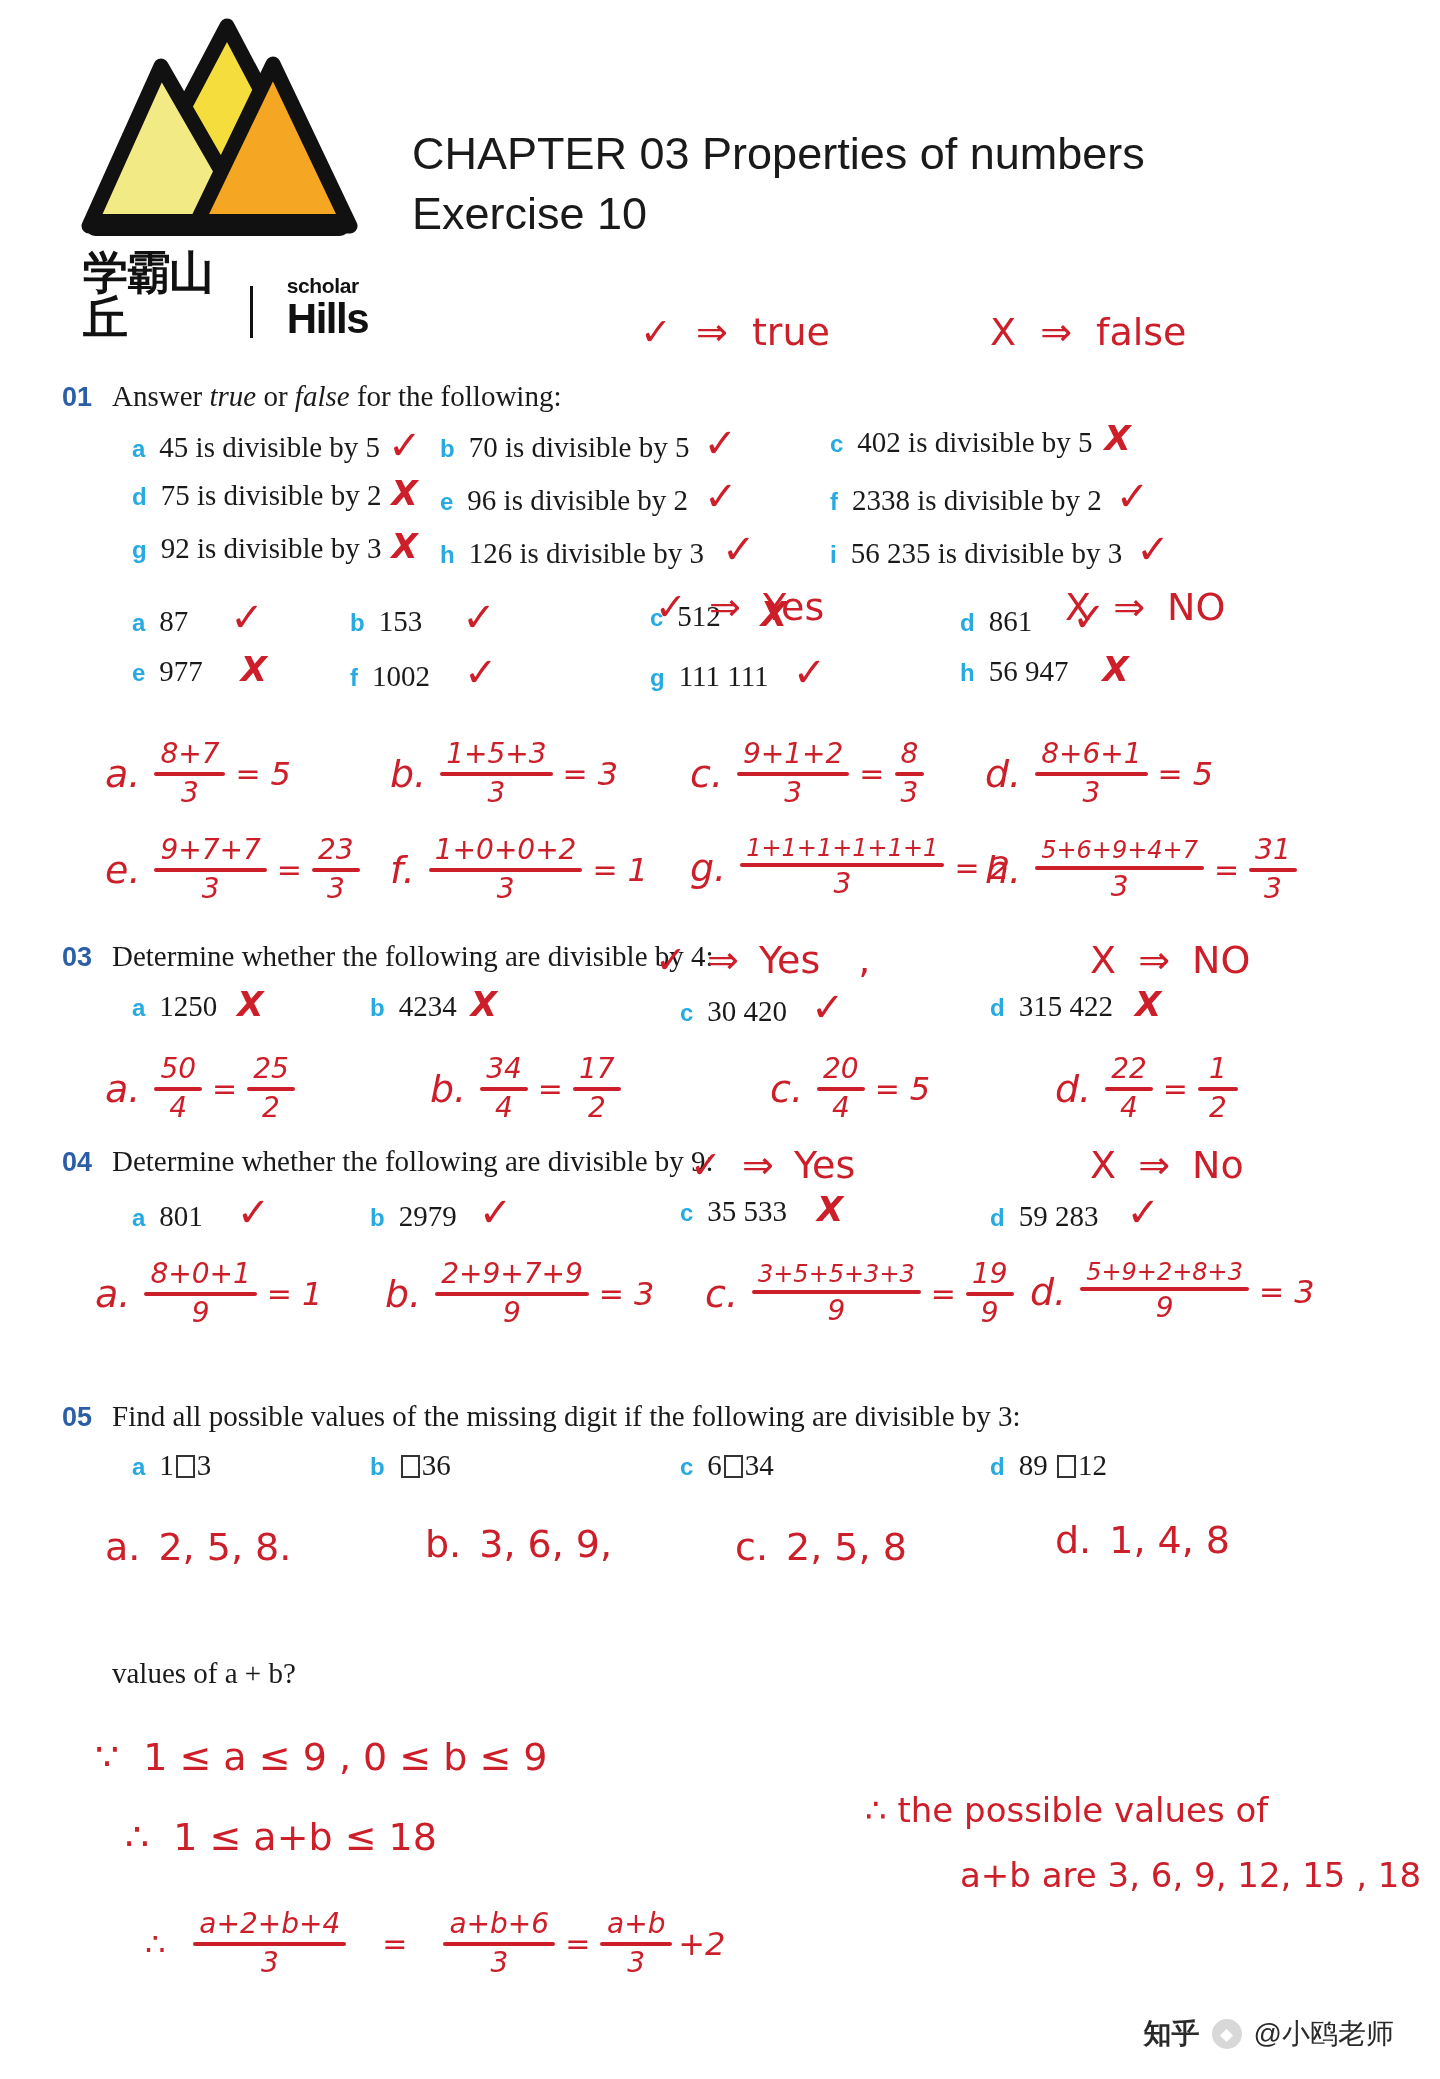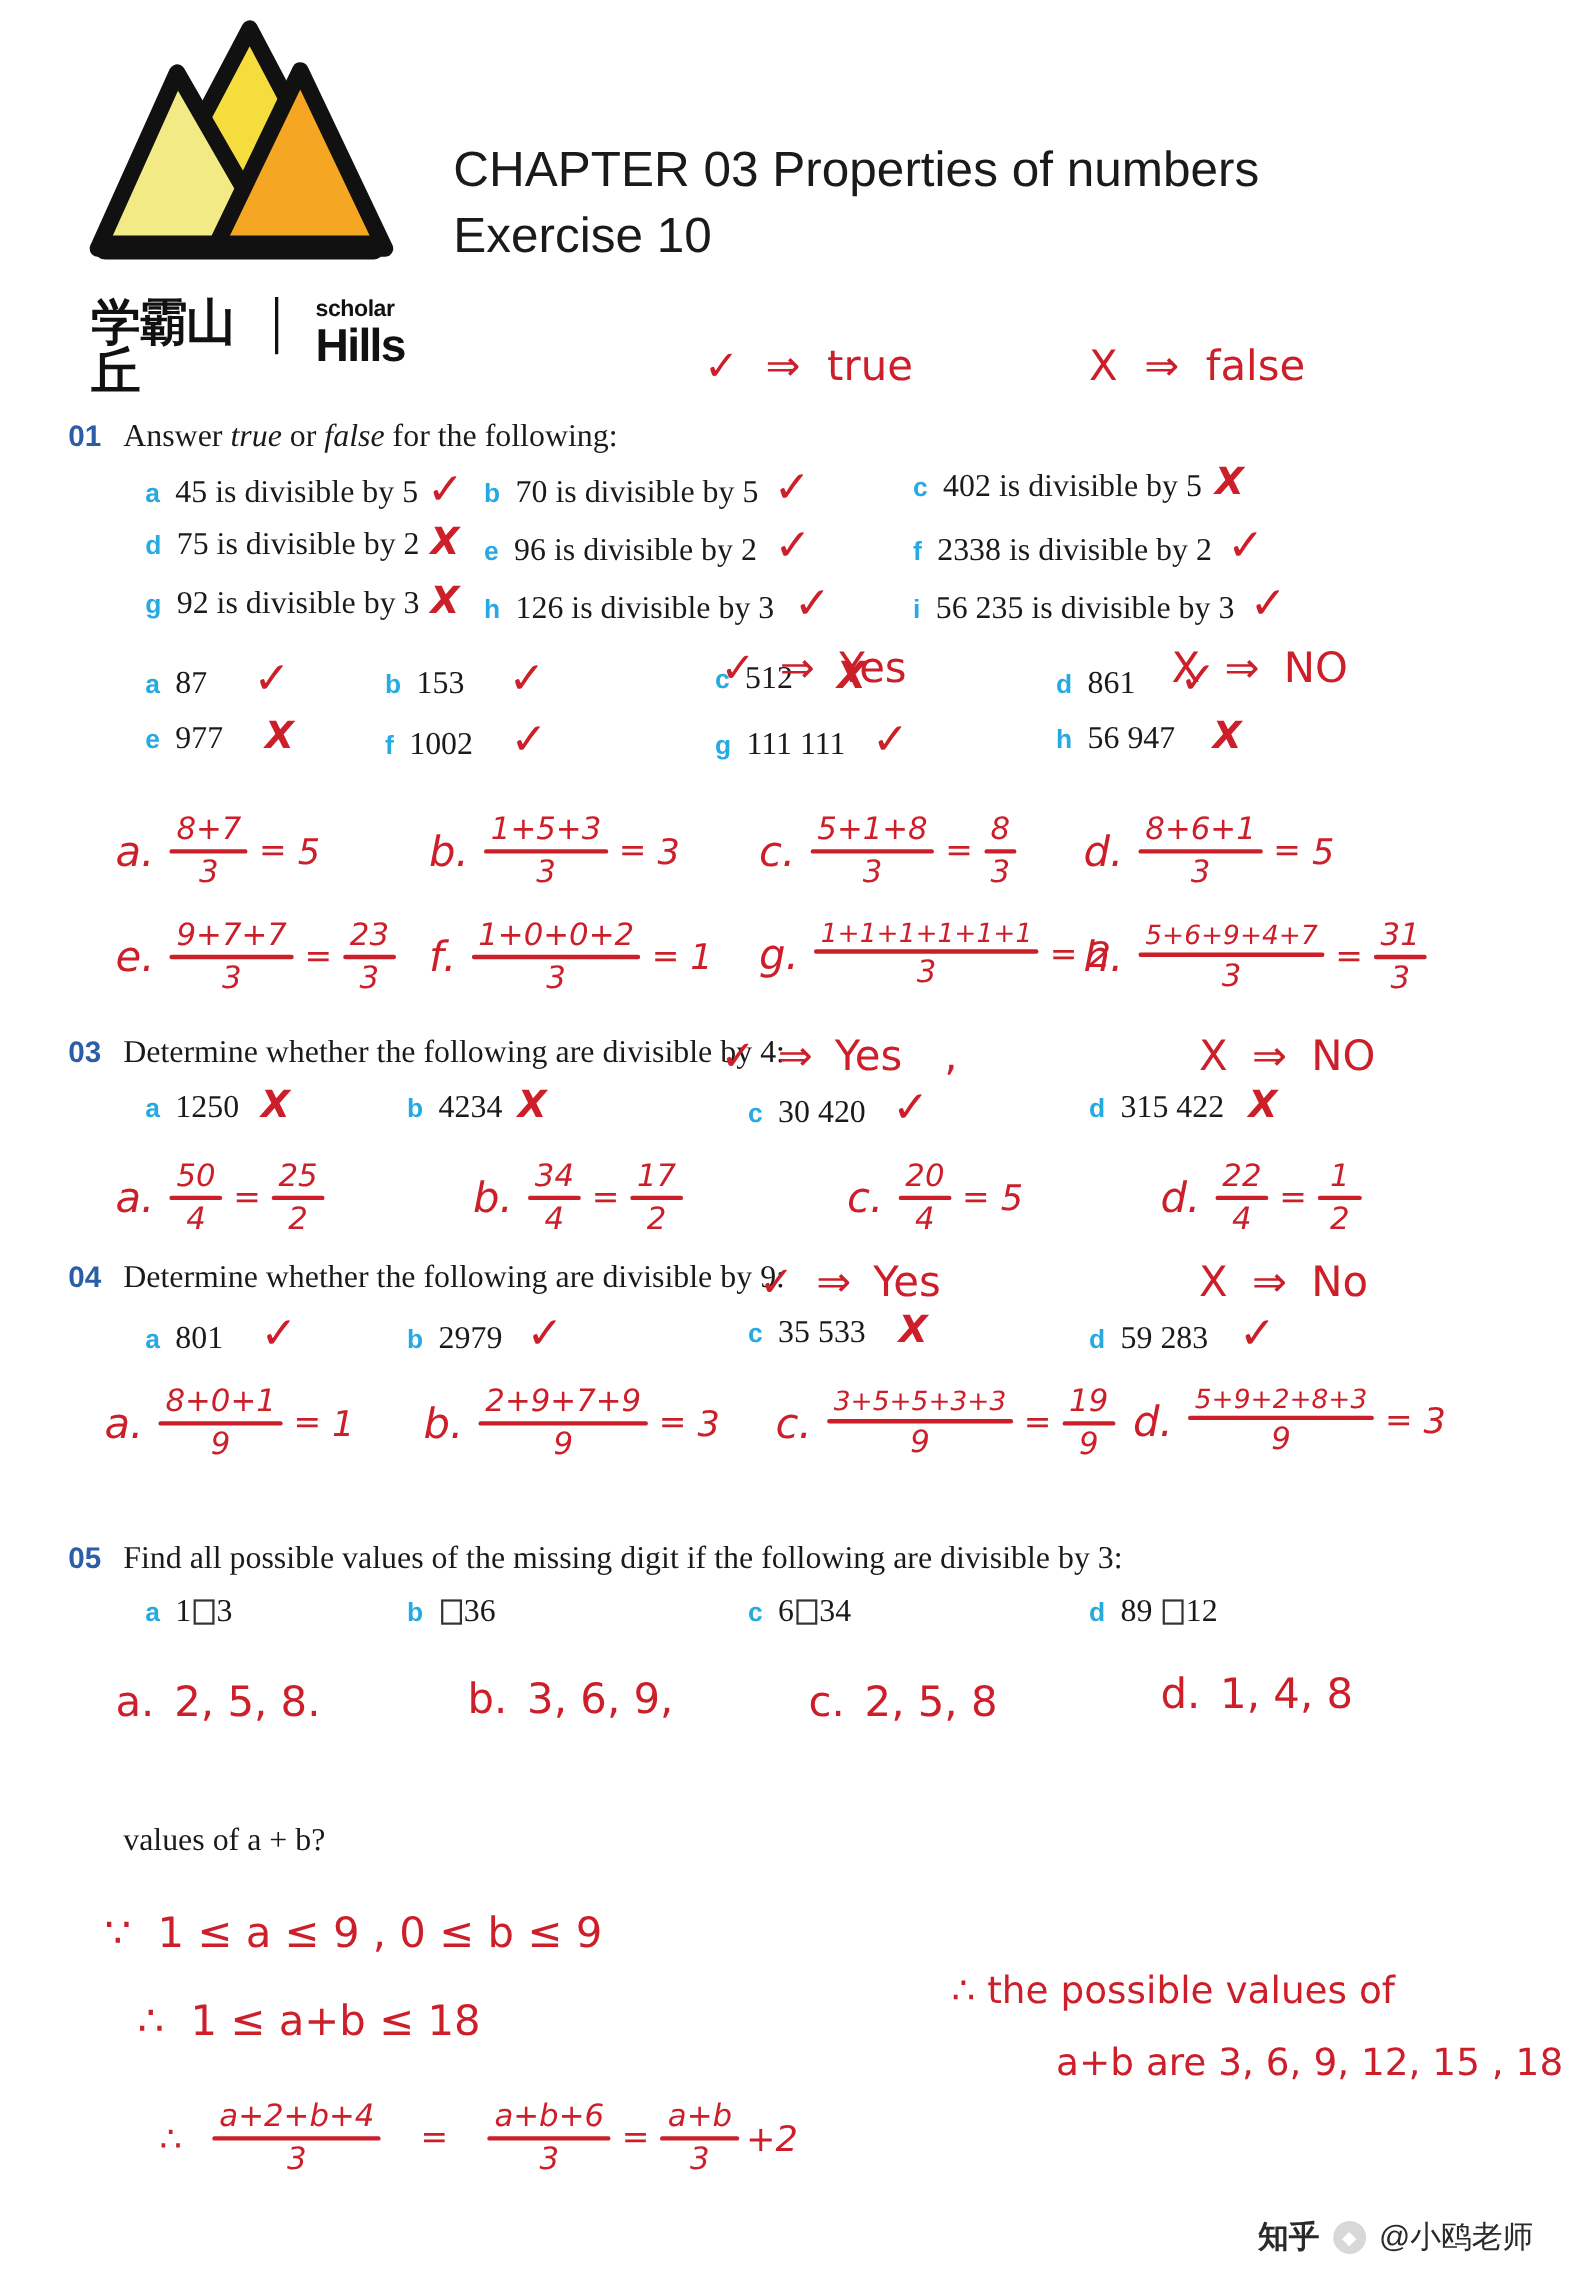--- a/index.html
+++ b/index.html
@@ -11,21 +11,21 @@
     position:relative;
     overflow:hidden;
   }
   .page { position:relative; width:1440px; height:2079px; }
 
   
   .header { position:absolute; left:0; top:0; width:1440px; height:340px; }
   .logo-wrap { position:absolute; left:75px; top:8px; width:285px; height:330px; }
   .logo-mark { position:absolute; left:0; top:0; width:285px; height:255px; }
   .logo-text { position:absolute; left:8px; top:262px; width:285px; height:70px;
-               display:flex; gap:28px; }
+               display:flex; align-items:flex-end; gap:28px; }
   .logo-cn { font-family:"Liberation Sans", sans-serif; font-weight:900; font-size:45px;
              letter-spacing:-2px; color:#111; line-height:1; }
   .logo-div { width:3px; height:52px; background:#111; margin:0 6px 2px 0; }
   .logo-en { display:flex; flex-direction:column; line-height:1; }
   .logo-en .sc { font-family:"Liberation Sans", sans-serif; font-size:21px; font-weight:700; color:#111; letter-spacing:-.4px;}
   .logo-en .hl { font-family:"Liberation Sans", sans-serif; font-size:42px; font-weight:900; color:#111; letter-spacing:-1.5px; margin-top:2px;}
 
   .title-block { position:absolute; left:412px; top:124px; width:950px; }
   .title-line { font-family:"Liberation Sans", sans-serif; font-size:45px; color:#1a1a1a;
                 line-height:1.33; font-weight:400; }
@@ -257,21 +257,21 @@
         <span class="num">1+5+3</span>
         <span class="bar"></span>
         <span class="den">3</span>
       </span>
     <span class="eq">=</span>
       <span class="res">3</span>
   </div>
   <div class="frac" style="left:690px; top:740px;">
     <span class="letter">c.</span>
     <span class="stack">
-        <span class="num">5+1+8</span>
+        <span class="num">9+1+2</span>
         <span class="bar"></span>
         <span class="den">3</span>
       </span>
     <span class="eq">=</span>
     <span class="stack">
         <span class="num">8</span>
         <span class="bar" style="min-width:26px"></span>
         <span class="den">3</span>
       </span>
   </div>

